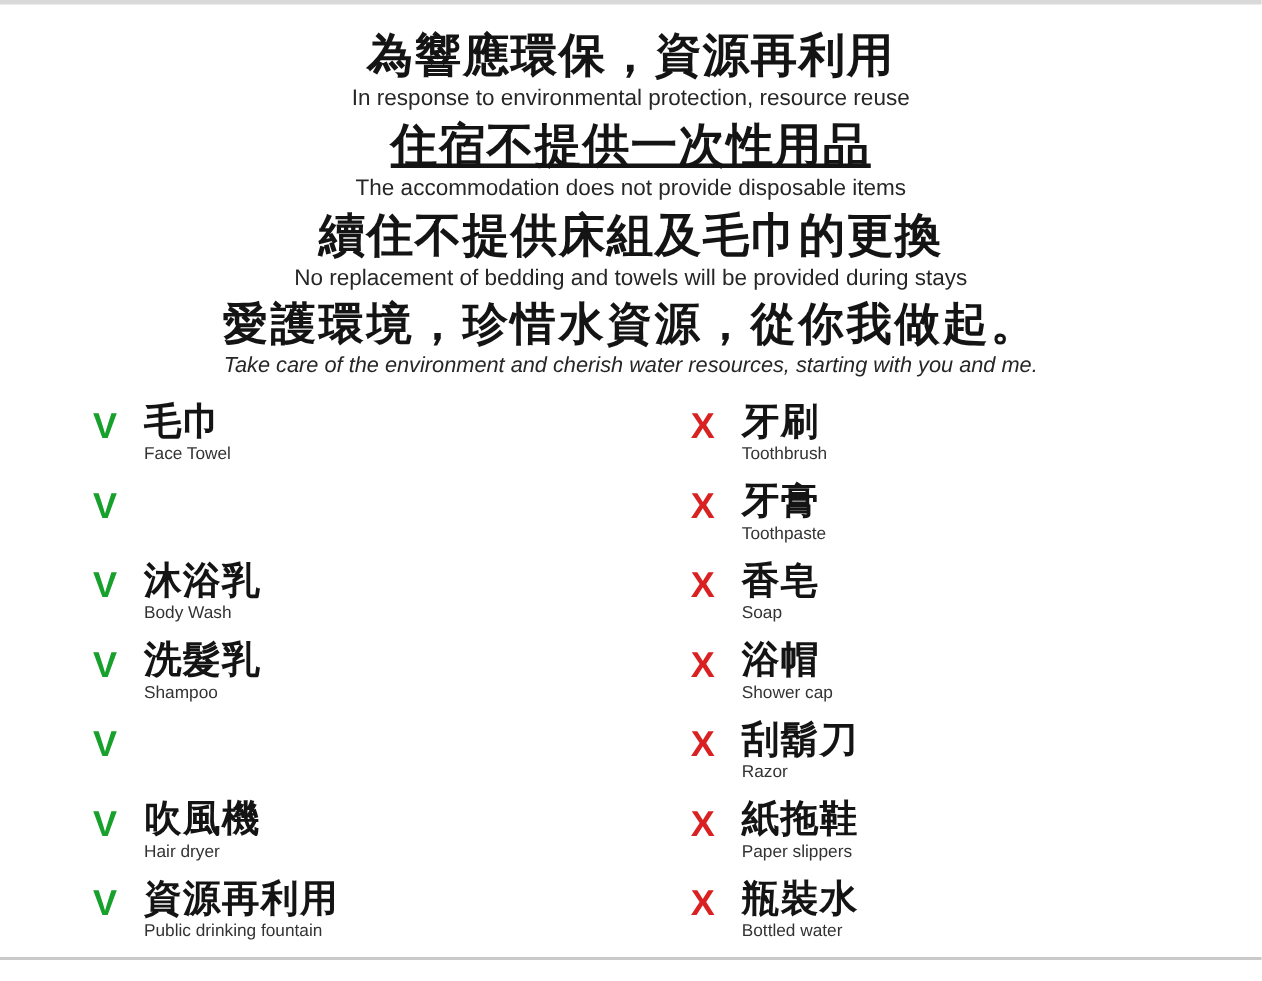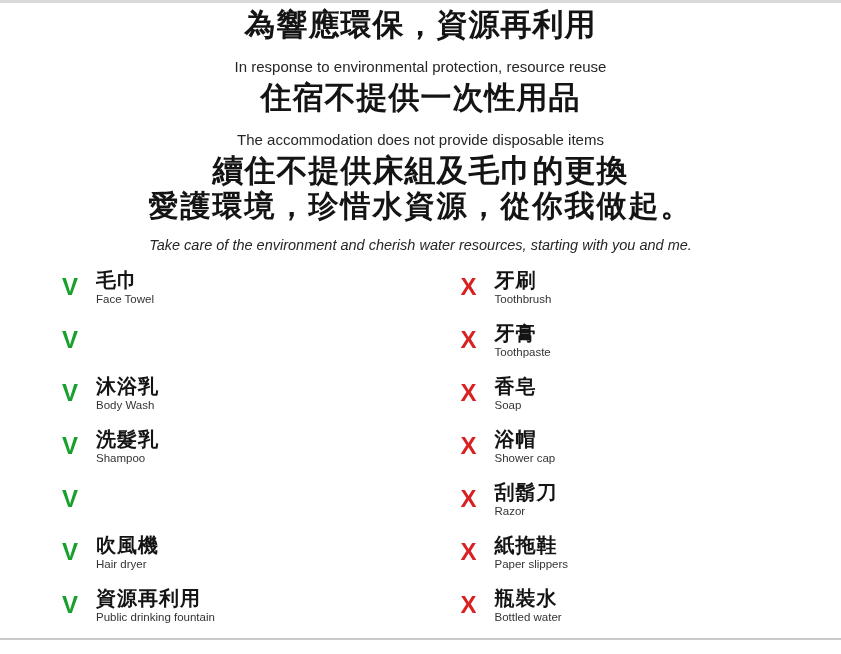--- a/index.html
+++ b/index.html
@@ -40,37 +40,37 @@
   .bottom-line {
     position: absolute;
     bottom: 14px; left: 0; right: 0;
     height: 2px;
     background: #c9c9c9;
   }
 
   
   .headlines {
     text-align: center;
-    padding-top: 4px;
+    padding-top: 16px;
   }
   .cn-line {
     font-weight: bold;
     letter-spacing: 1px;
     color: #141414;
     line-height: 1.12;
   }
   .cn-1 { font-size: 31px; }
-  .cn-2 { font-size: 31px; }
+  .cn-2 { font-size: 31px; text-decoration: underline; }
   .cn-3 { font-size: 31px; }
   .cn-4 { font-size: 30px; letter-spacing: 2px; }
   .en-line {
     font-size: 15px;
     color: #262626;
     line-height: 1.35;
-    margin: 14px 0 4px 0;
+    margin: 1px 0 4px 0;
     font-weight: normal;
   }
   .en-small {
     font-size: 14.5px;
     font-style: italic;
   }
 
   
   .lists {
     display: flex;
@@ -103,21 +103,21 @@
     padding-top: 2px;
   }
   .mark.check { color: #18a02c; }
   .mark.cross { color: #d92121; }
   .labels {
     display: flex;
     flex-direction: column;
     justify-content: flex-start;
   }
   .label-cn {
-    font-size: 20px;
+    font-size: 25px;
     font-weight: bold;
     color: #141414;
     line-height: 1.06;
     letter-spacing: 1px;
   }
   .label-en {
     font-size: 11.5px;
     color: #333333;
     line-height: 1.2;
     margin-top: 2px;
@@ -132,20 +132,21 @@
 
   <div class="headlines">
 
     <div class="cn-line cn-1">為響應環保，資源再利用</div>
     <div class="en-line">In response to environmental protection, resource reuse</div>
 
     <div class="cn-line cn-2">住宿不提供一次性用品</div>
     <div class="en-line">The accommodation does not provide disposable items</div>
 
     <div class="cn-line cn-3">續住不提供床組及毛巾的更換</div>
+    <div class="en-line">No replacement of bedding and towels will be provided during stays</div>
 
     <div class="cn-line cn-4">愛護環境，珍惜水資源，從你我做起。</div>
     <div class="en-line en-small">Take care of the environment and cherish water resources, starting with you and me.</div>
 
   </div>
 
   <div class="lists">
 
     <div class="col left">
 

